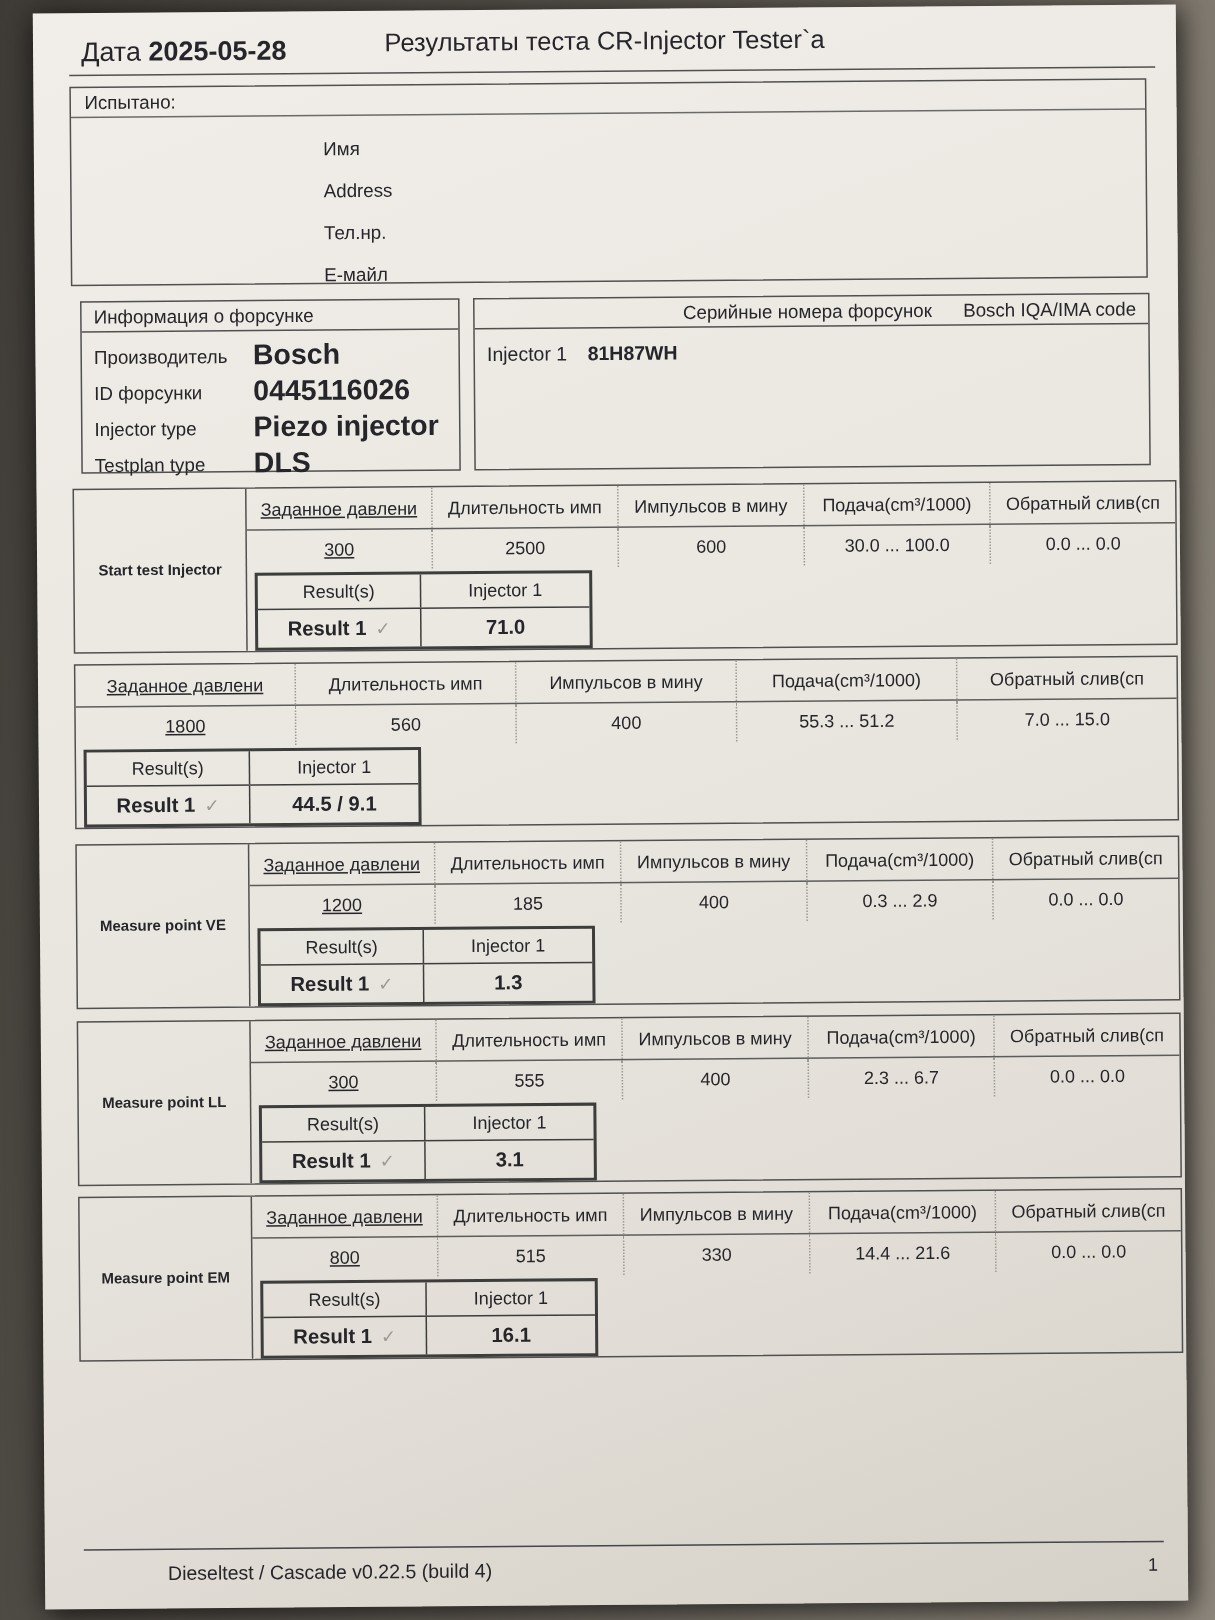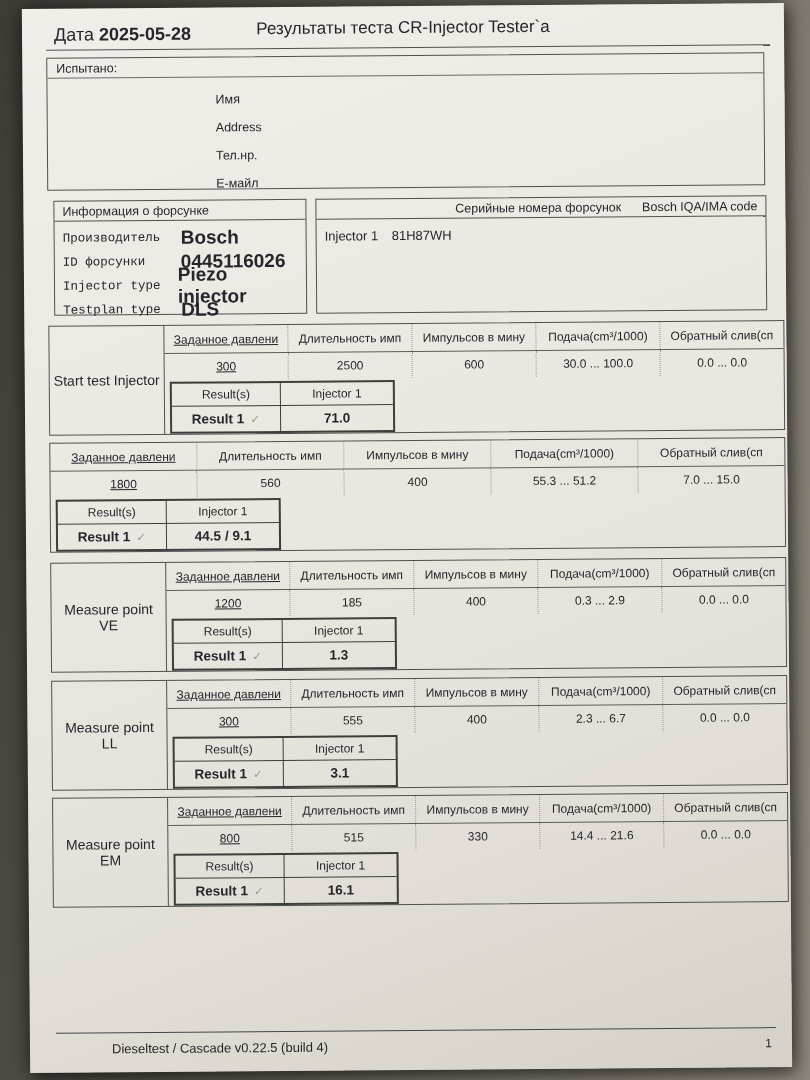--- a/index.html
+++ b/index.html
@@ -25,33 +25,33 @@
   .tested-box { position:absolute; left:24px; right:20px; top:49px; height:131px; border:1.5px solid #50504f; }
   .tested-header { font-size:12.5px; padding:3px 9px 2px; border-bottom:1px solid #6a6a68; }
   .tested-fields { padding:8px 0 0 168px; }
   .tested-field { font-size:12.5px; height:28px; line-height:28px; }
 
   
   .info-box { position:absolute; left:30px; top:192px; width:251px; height:113px; border:1px solid #50504f; font-size:12.5px; }
   .info-header { padding:3px 8px 2px; border-bottom:1.5px solid #50504f; }
   .info-rows { padding:5px 8px 0; }
   .info-row { display:flex; height:24px; align-items:center; }
-  .info-label { width:118px;font-family:Liberation Mono, monospace; }
+  .info-label { width:106px; }
   .info-value { font-weight:700; font-size:19px; }
 
   .serial-box { position:absolute; left:292px; top:192px; width:449px; height:113px; border:1px solid #50504f; font-size:12.5px; }
   .serial-header { display:flex; padding:3px 8px 2px; border-bottom:1px solid #50504f; }
   .serial-title { flex:1; text-align:center; padding-left:110px; }
   .serial-code { text-align:right; white-space:nowrap; }
   .serial-row { padding:9px 8px 0; font-size:13px; }
-  .serial-value { font-weight:400; margin-left:10px;margin-top:13px; }
+  .serial-value { font-weight:700; margin-left:10px;margin-top:13px; }
 
   
   .section { position:absolute; left:24px; width:734px; height:108px; border:1.5px solid #50504f; display:flex; }
-  .sec-label { width:108px; border-right:1.5px solid #50504f; display:flex; align-items:center; justify-content:center; text-align:center; font-weight:400; font-size:14px; padding:0 3px; }
+  .sec-label { width:108px; border-right:1.5px solid #50504f; display:flex; align-items:center; justify-content:center; text-align:center; font-weight:700; font-size:10px; padding:0 3px; }
   .sec-body { flex:1; display:flex; flex-direction:column; }
   .row-cols { display:flex; }
   .row-cols.header { height:27px; border-bottom:1px solid #5c5c5a; }
   .row-cols.values { height:26px; }
   .col-cell { flex:1; display:flex; align-items:center; justify-content:center; font-size:12px; border-left:1px dotted #9a9a94; overflow:hidden; white-space:nowrap; }
   .col-cell:first-child { border-left:none;text-decoration:underline; }
   .results-table { margin:2px 0 0 5px; width:221px; border:2px solid #3d3d3c; }
   .result-row { display:flex; }
   .result-row.hdr { height:22px; border-bottom:1.5px solid #3d3d3c; font-size:12px; }
   .result-row.val { height:25px; font-weight:700; font-size:13.5px; }

